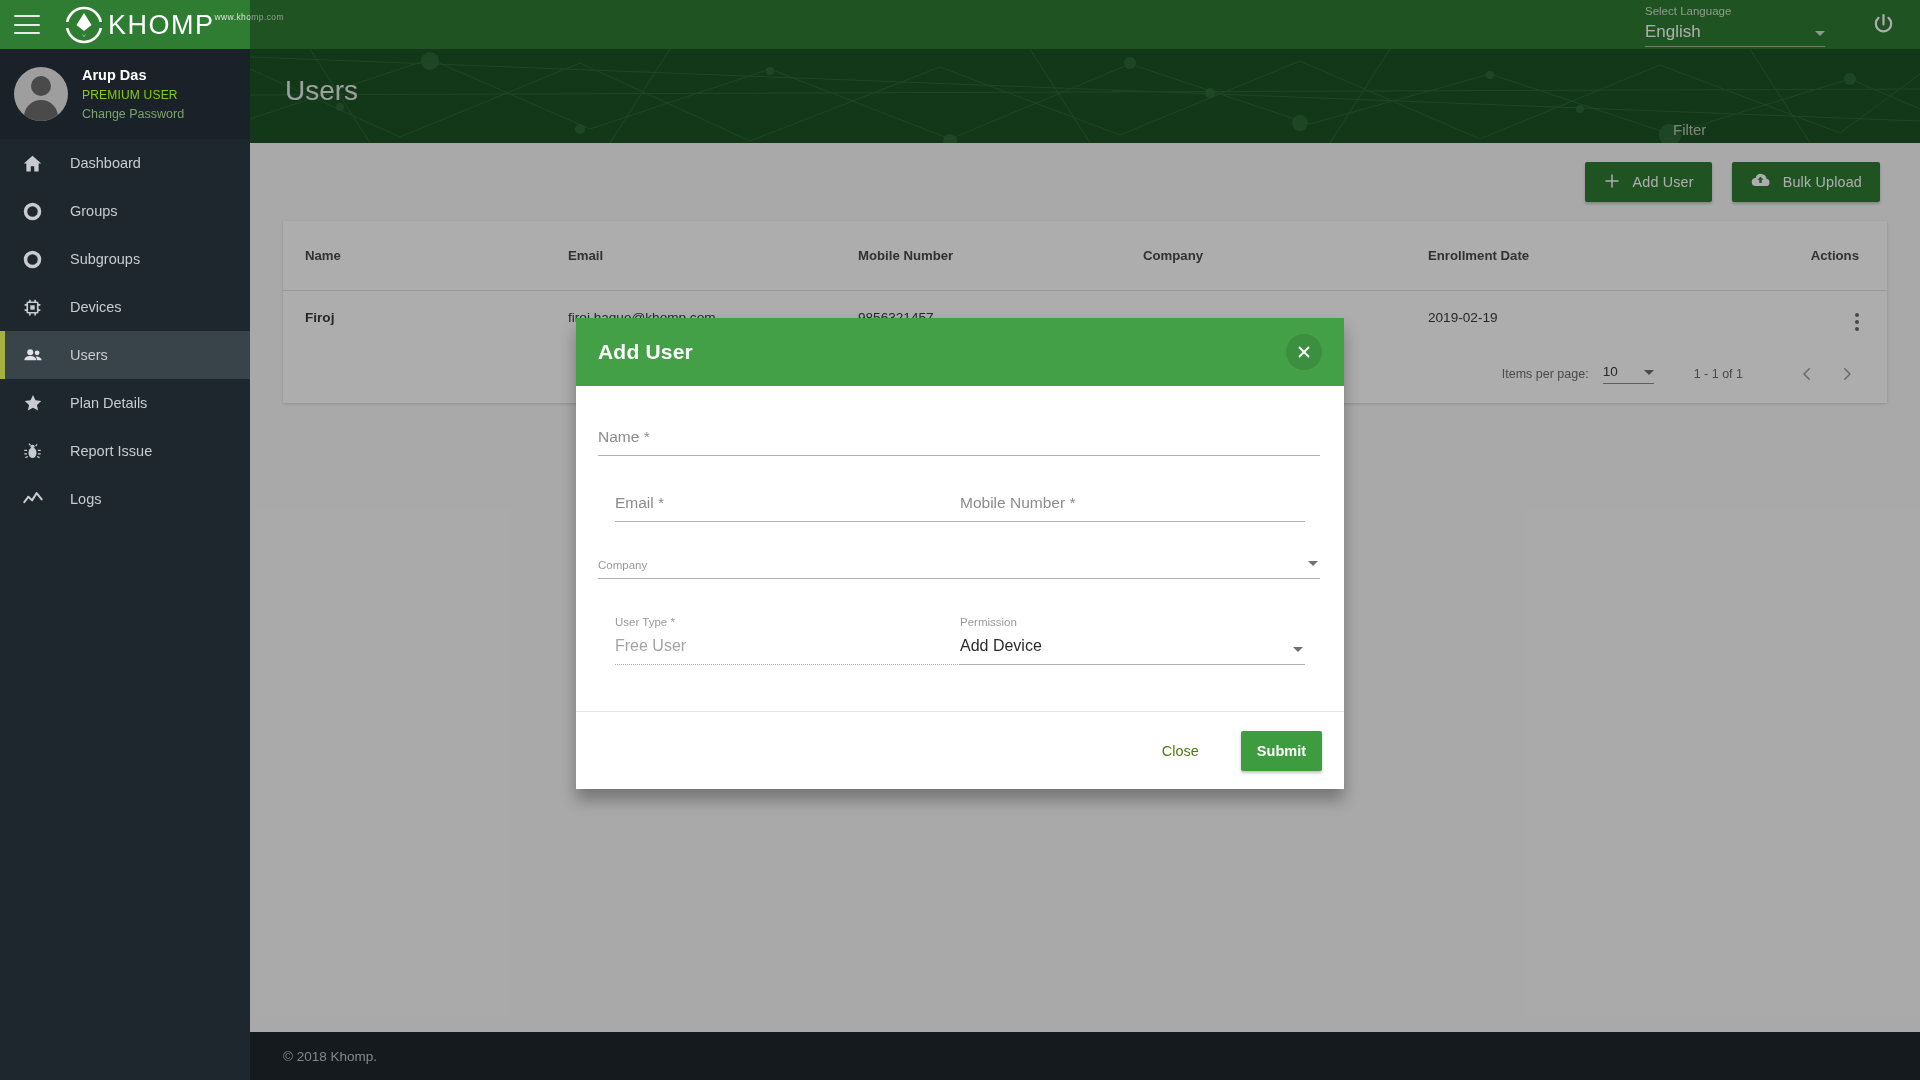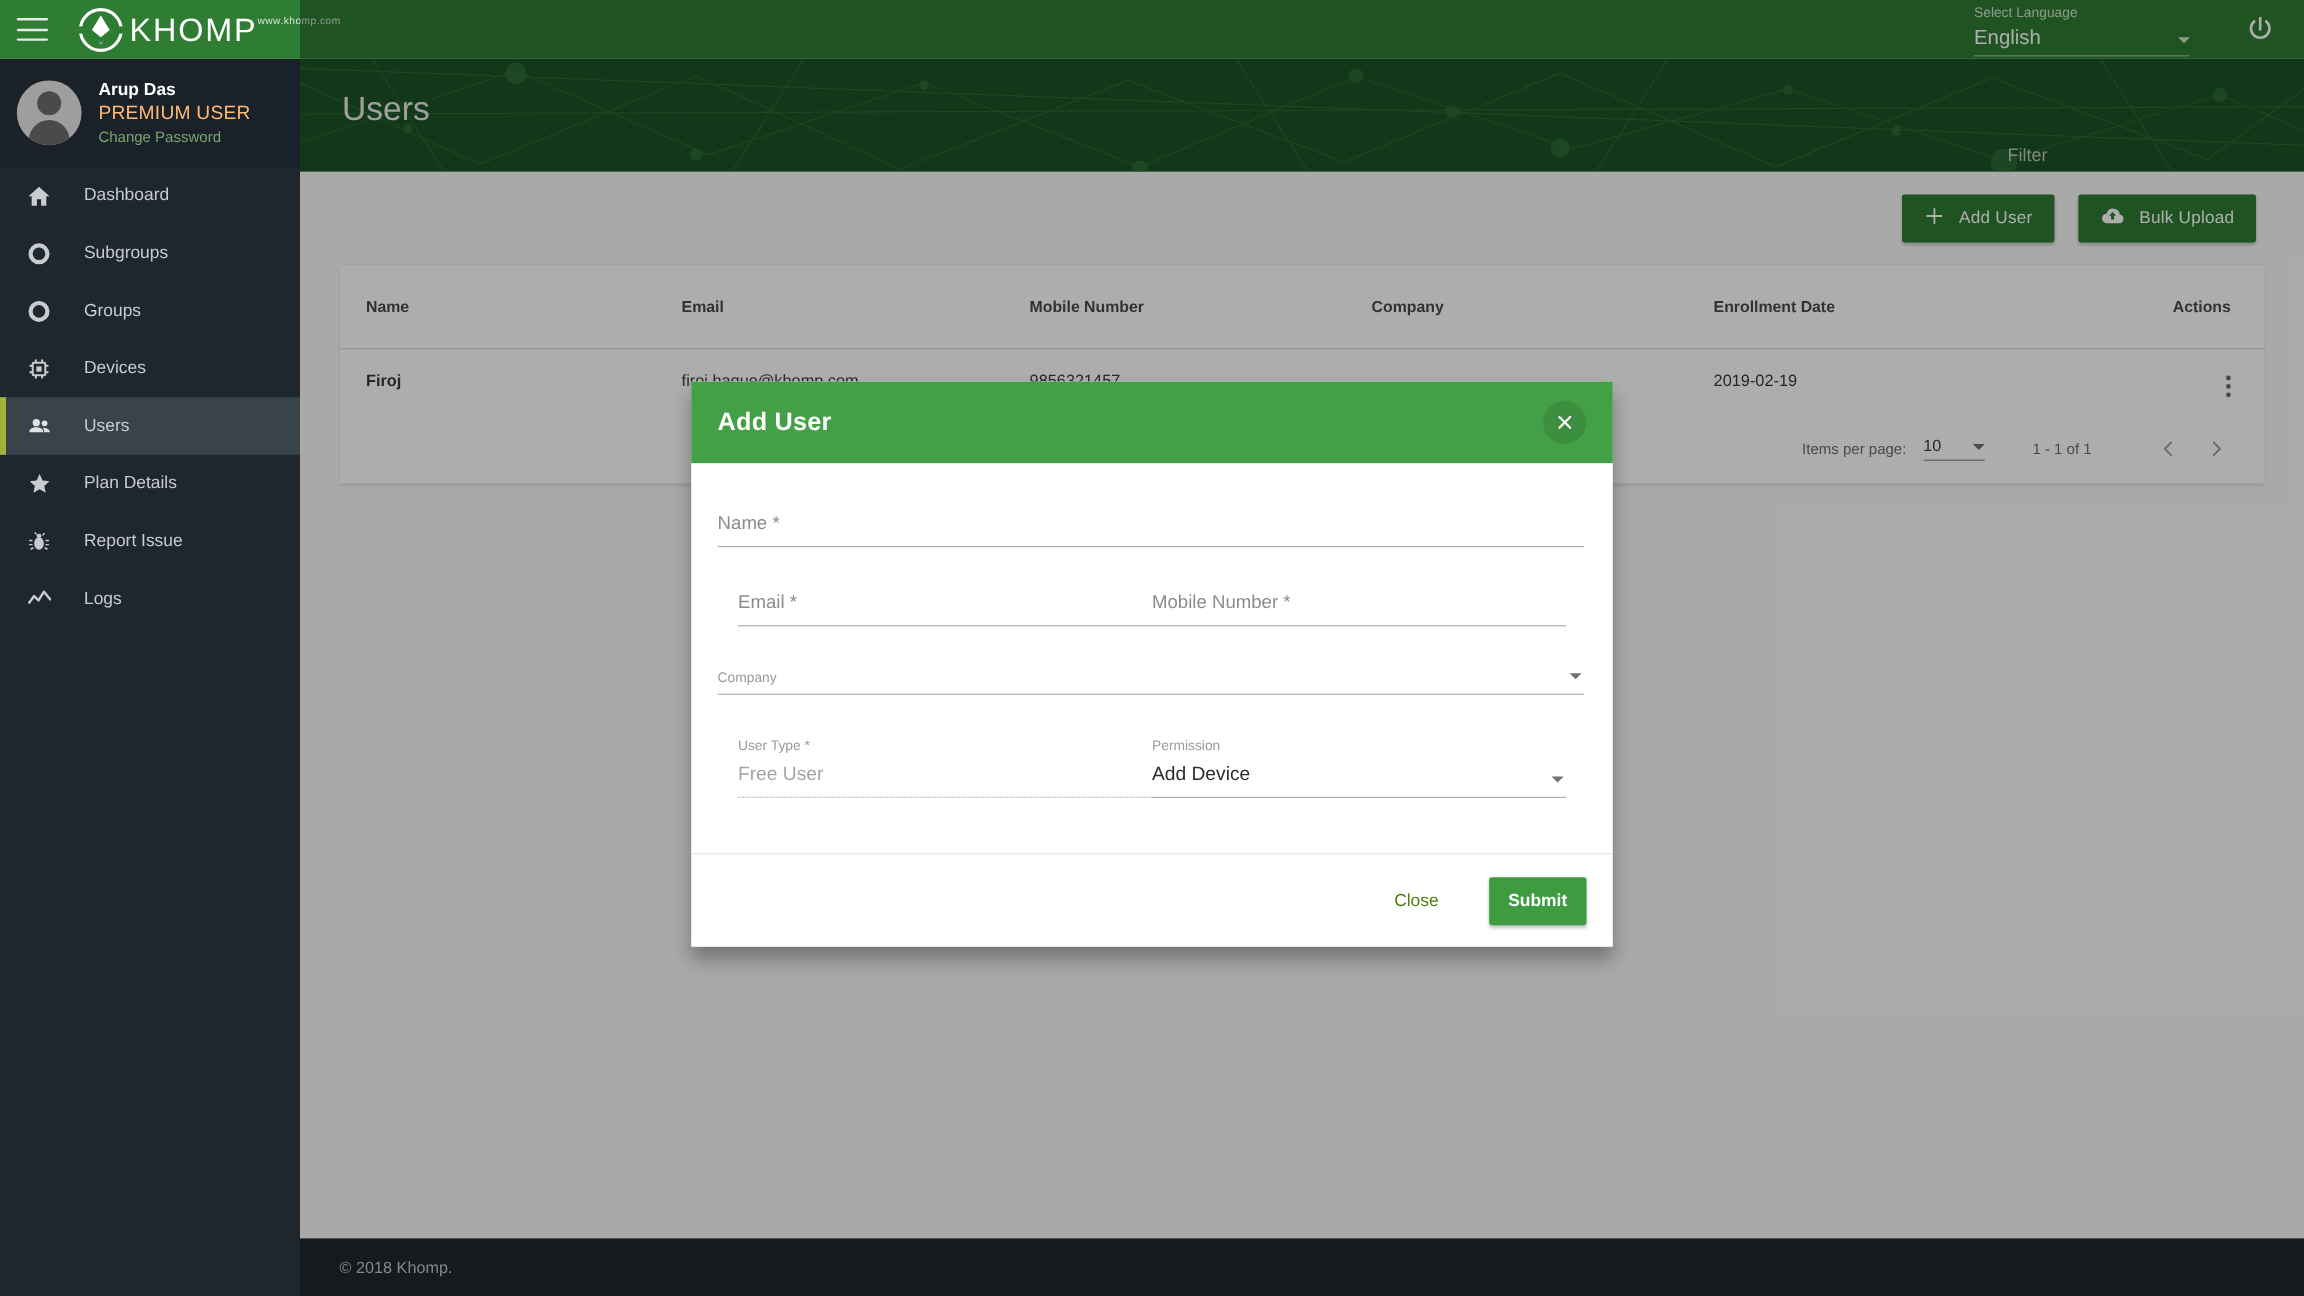--- a/index.html
+++ b/index.html
@@ -40,21 +40,21 @@
   }
   .profile { height: 90px; background: #1b2128; display: flex; align-items: center; padding-left: 14px; }
   .avatar { width: 54px; height: 54px; border-radius: 50%; background: #9e9e9e;
     position: relative; overflow: hidden; flex: none; }
   .avatar::before { content: ""; position: absolute; width: 20px; height: 20px; border-radius: 50%;
     background: #4a4a4a; left: 17px; top: 9px; }
   .avatar::after { content: ""; position: absolute; width: 34px; height: 22px; border-radius: 17px 17px 0 0;
     background: #4a4a4a; left: 10px; top: 33px; }
   .profile-text { margin-left: 14px; }
   .profile-name { color: #ffffff; font-size: 14.5px; font-weight: bold; line-height: 19px; }
-  .profile-role { color: #fdba74; font-size: 16px; line-height: 20px; letter-spacing: .2px; }
+  .profile-role { color: #84cc16; font-size: 12px; line-height: 20px; letter-spacing: .2px; }
   .profile-link { color: #7aa46f; font-size: 12.5px; line-height: 18px; cursor: pointer; }
 
   .nav-item { height: 48px; display: flex; align-items: center; padding-left: 22px;
     color: #c8ccd0; font-size: 14.5px; cursor: pointer; position: relative; }
   .nav-item .nav-ico { width: 26px; height: 24px; display: flex; align-items: center;
     justify-content: flex-start; margin-right: 22px; flex: none; }
   .nav-item.active { background: #39434a; }
   .nav-item.active::before { content: ""; position: absolute; left: 0; top: 0; bottom: 0; width: 5px; background: #a4b23d; }
 
   
@@ -194,30 +194,30 @@
       </span>
       <span>Dashboard</span>
     </div>
 
     <div class="nav-item">
       <span class="nav-ico">
         <svg width="21" height="21" viewBox="0 0 24 24">
             <circle cx="12" cy="12" r="8" fill="none" stroke="#c8ccd0" stroke-width="4"></circle>
           </svg>
       </span>
-      <span>Subgroups</span>
+      <span>Groups</span>
     </div>
 
     <div class="nav-item">
       <span class="nav-ico">
         <svg width="21" height="21" viewBox="0 0 24 24">
             <circle cx="12" cy="12" r="8" fill="none" stroke="#c8ccd0" stroke-width="4"></circle>
           </svg>
       </span>
-      <span>Groups</span>
+      <span>Subgroups</span>
     </div>
 
     <div class="nav-item">
       <span class="nav-ico">
         <svg width="21" height="21" viewBox="0 0 24 24" fill="none" stroke="#c8ccd0" stroke-width="1.9">
           <rect x="6" y="6" width="12" height="12" rx="1"></rect>
             <rect x="9.5" y="9.5" width="5" height="5" fill="#c8ccd0" stroke="none"></rect>
           <path d="M9 3v3M15 3v3M9 18v3M15 18v3M3 9h3M3 15h3M18 9h3M18 15h3"></path>
         </svg>
       </span>

